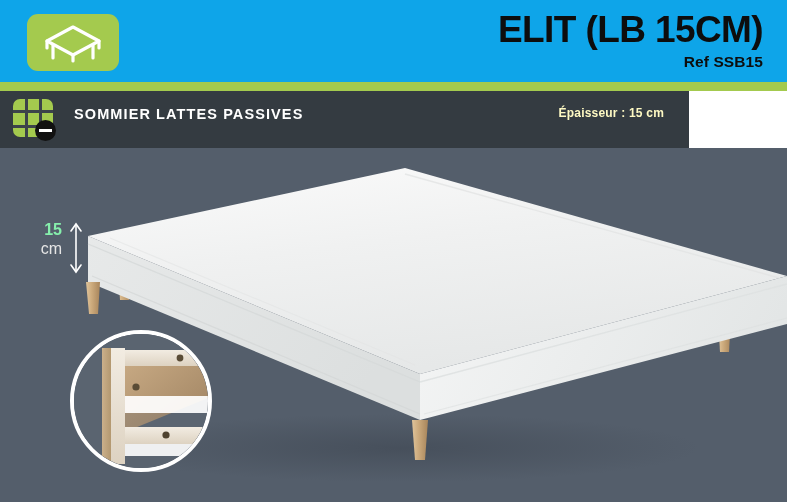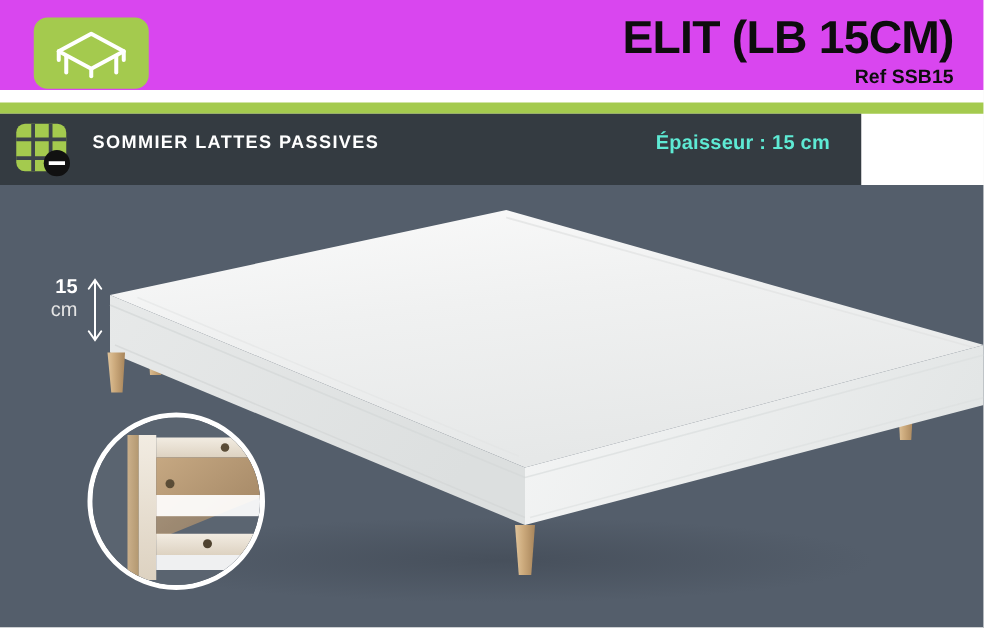--- a/index.html
+++ b/index.html
@@ -16,22 +16,22 @@
     height: 502px;
     overflow: hidden;
     background: #ffffff;
   }
 
   
   #header {
     position: absolute;
     left: 0; top: 0;
     width: 787px;
-    height: 72px;
-    background: #d946ef;
+    height: 82px;
+    background: #0ea5e9;
   }
   #brand-logo {
     position: absolute;
     left: 27px; top: 14px;
     width: 92px; height: 57px;
     background: #a4ca4e;
     border-radius: 11px;
   }
   #brand-logo svg { display: block; }
 
@@ -117,24 +117,24 @@
     position: absolute;
     left: 74px; top: 15px;
     font-size: 14.5px;
     font-weight: bold;
     letter-spacing: 1.1px;
     color: #ffffff;
   }
   #thickness-label {
     position: absolute;
     right: 25px; top: 15px;
-    font-size: 16px;
+    font-size: 12px;
     font-weight: bold;
     letter-spacing: 0.2px;
-    color: #5eead4;
+    color: #fef9c3;
   }
 
   
   #stage {
     position: absolute;
     left: 0; top: 148px;
     width: 787px; height: 354px;
     background: #545e6b;
     overflow: hidden;
   }
@@ -151,21 +151,21 @@
     left: 22px; top: 72px;
     width: 70px; height: 62px;
   }
   #dimension-value {
     position: absolute;
     left: 0; top: 0;
     width: 40px;
     text-align: right;
     font-size: 16px;
     font-weight: bold;
-    color: #ffffff;
+    color: #86efac;
     line-height: 19px;
   }
   #dimension-unit {
     position: absolute;
     left: 0; top: 19px;
     width: 40px;
     text-align: right;
     font-size: 16px;
     font-weight: normal;
     color: #e5e5e5;

